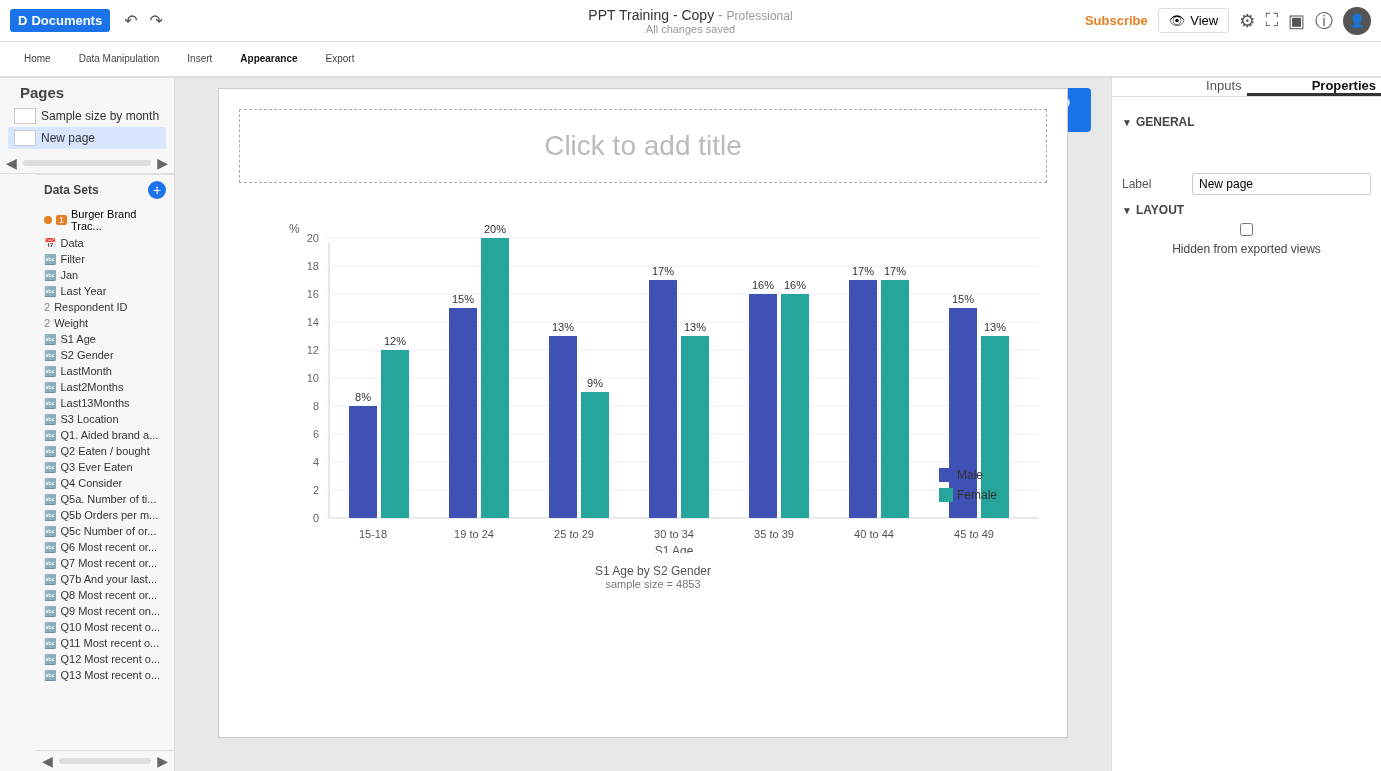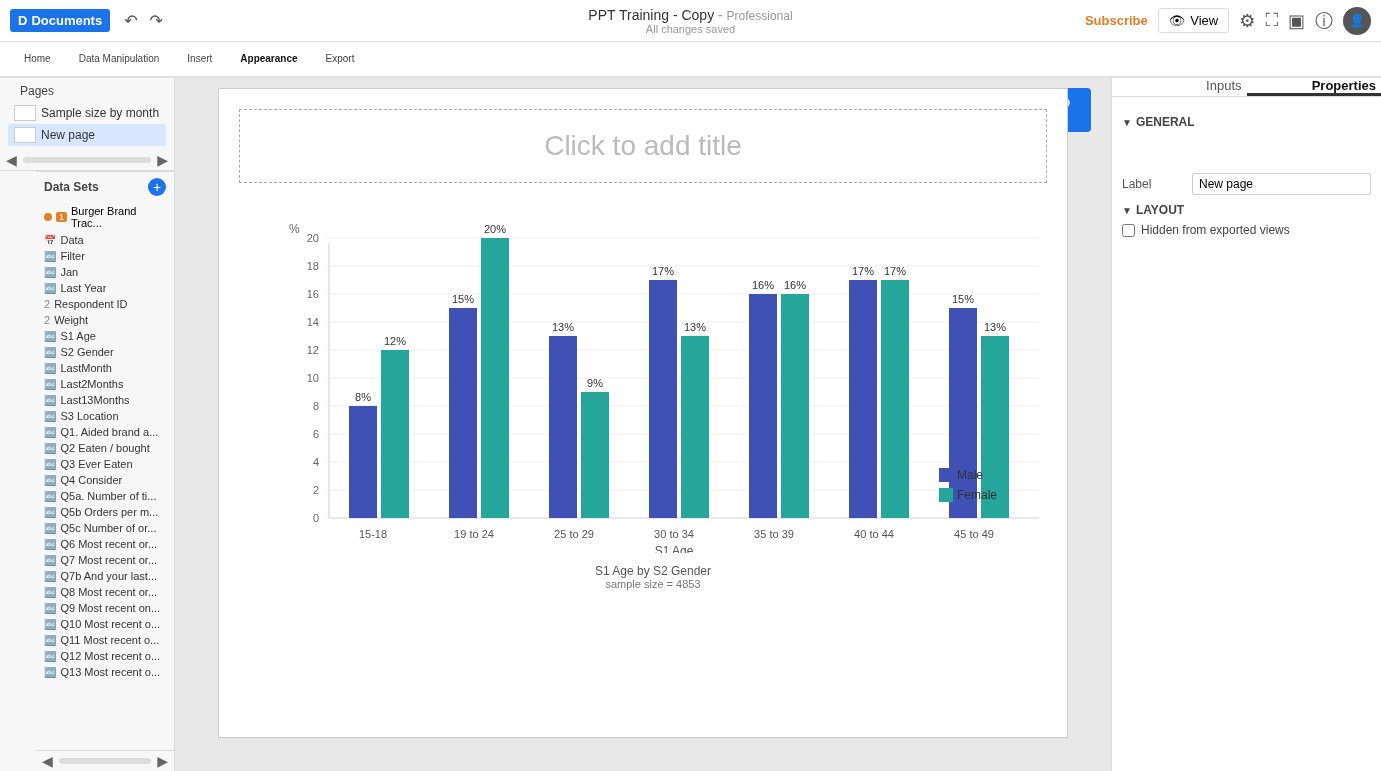--- a/index.html
+++ b/index.html
@@ -47,21 +47,21 @@
     .main-layout {
       display: flex; height: calc(771px - 42px - 36px);
     }
 
     
     .left-sidebar {
       width: 175px; background: #f7f7f7; border-right: 1px solid #ddd;
       display: flex; flex-direction: column; overflow: hidden;
     }
     .pages-section { padding: 6px 8px 4px; }
-    .section-title { font-size: 12px; font-weight: normal; color: #444; margin-bottom: 4px; padding-left: 12px; }
+    .section-title { font-size: 15px; font-weight: bold; color: #444; margin-bottom: 4px; padding-left: 12px; }
     .page-item {
       display: flex; align-items: center; gap: 5px;
       padding: 3px 6px; cursor: pointer; border-radius: 2px; font-size: 12px; color: #333;
     }
     .page-item.active { background: #d8e6ff; }
     .page-thumb { width: 22px; height: 16px; background: #fff; border: 1px solid #ccc; flex-shrink: 0; }
     .sidebar-scroll-bar {
       display: flex; align-items: center; padding: 2px 4px; border-bottom: 1px solid #ddd;
     }
     .scroll-arrow { background: none; border: none; cursor: pointer; font-size: 14px; color: #666; padding: 0 2px; }
@@ -132,21 +132,21 @@
       display: flex; align-items: center; gap: 4px;
       font-size: 12px; font-weight: bold; color: #444; margin: 8px 0 6px;
     }
     .panel-section-header span.arrow { font-size: 10px; }
     .prop-row { display: flex; align-items: center; margin-bottom: 8px; margin-top: 44px; }
     .prop-label { font-size: 12px; color: #555; width: 70px; flex-shrink: 0; }
     .prop-input {
       flex: 1; border: 1px solid #ccc; padding: 3px 6px; font-size: 12px;
       border-radius: 2px; background: #fff;
     }
-    .checkbox-row { display: flex; align-items: center; gap: 6px; font-size: 12px; color: #444; margin-bottom: 22px; }
+    .checkbox-row { display: flex; align-items: center; gap: 6px; font-size: 12px; color: #444; margin-bottom: 22px; flex-direction: column; }
     .checkbox-row input { cursor: pointer; }
 
     
     .chart-svg-wrapper { position: relative; }
   </style>
 </head>
 <body>
 
 <div class="top-bar">
   <div class="logo-btn">

